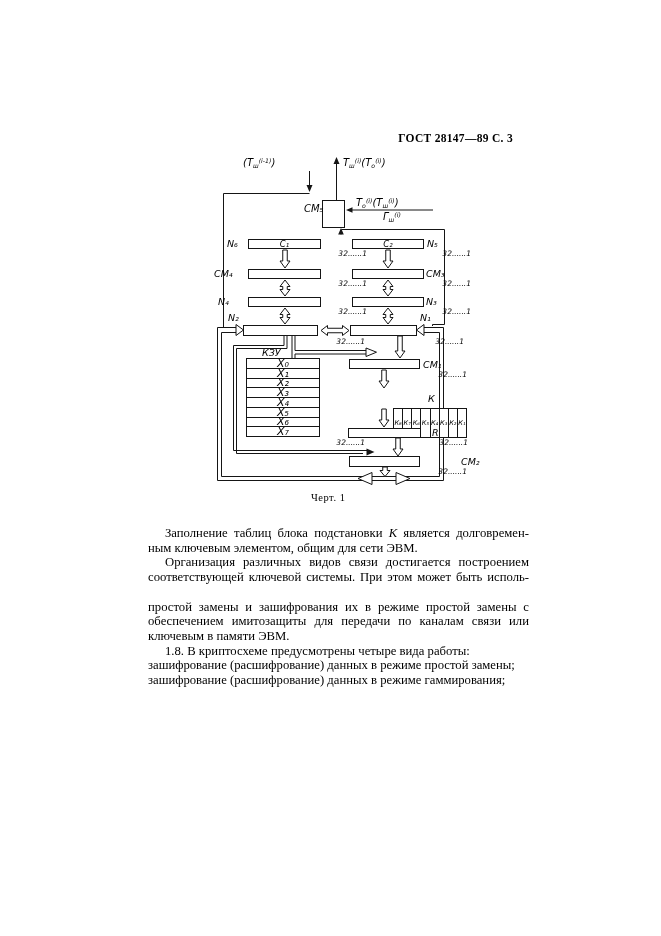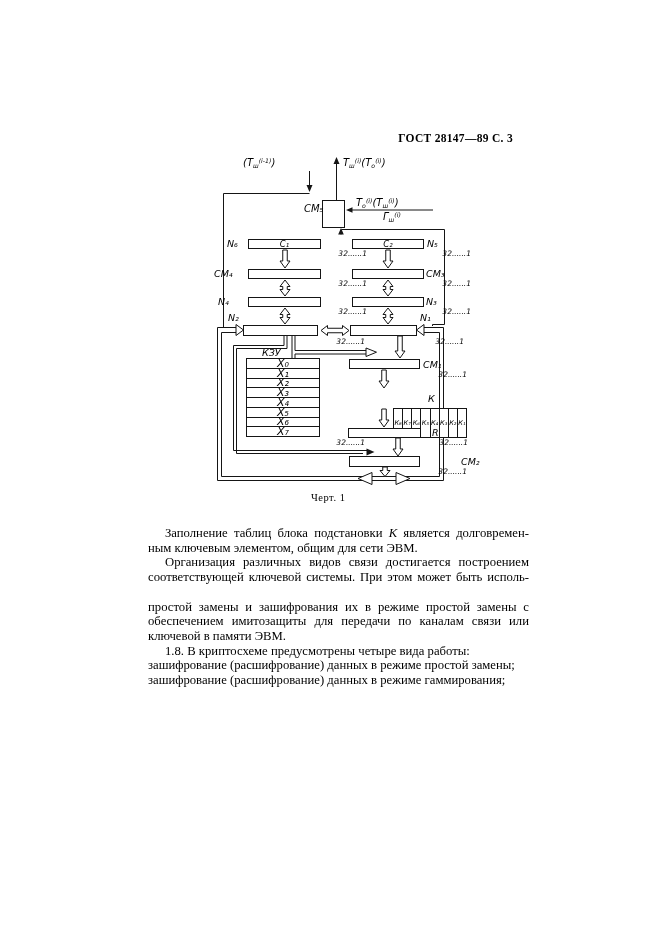--- a/index.html
+++ b/index.html
@@ -212,18 +212,18 @@
     </div>
 
   <div id="caption" class="abs" style="left:311px;top:492px;">Черт. 1</div>
 
   <div class="tline j ind" style="top:526px;">Заполнение таблиц блока подстановки <i>К</i> является долговремен-</div>
   <div class="tline" style="top:540.7px;">ным ключевым элементом, общим для сети ЭВМ.</div>
   <div class="tline j ind" style="top:555.4px;">Организация различных видов связи достигается построением</div>
   <div class="tline j" style="top:570.1px;">соответствующей ключевой системы. При этом может быть исполь-</div>
   <div class="tline j" style="top:614.2px;">обеспечением имитозащиты для передачи по каналам связи или</div>
   <div class="tline j" style="top:599.5px;">простой замены и зашифрования их в режиме простой замены с</div>
-  <div class="tline" style="top:628.9px;">ключевой в памяти ЭВМ.</div>
+  <div class="tline" style="top:628.9px;">ключевым в памяти ЭВМ.</div>
   <div class="tline ind" style="top:643.6px;">1.8. В криптосхеме предусмотрены четыре вида работы:</div>
   <div class="tline" style="top:658.3px;">зашифрование (расшифрование) данных в режиме простой замены;</div>
   <div class="tline" style="top:673px;">зашифрование (расшифрование) данных в режиме гаммирования;</div>
 
 </div>
 
 </body></html>

